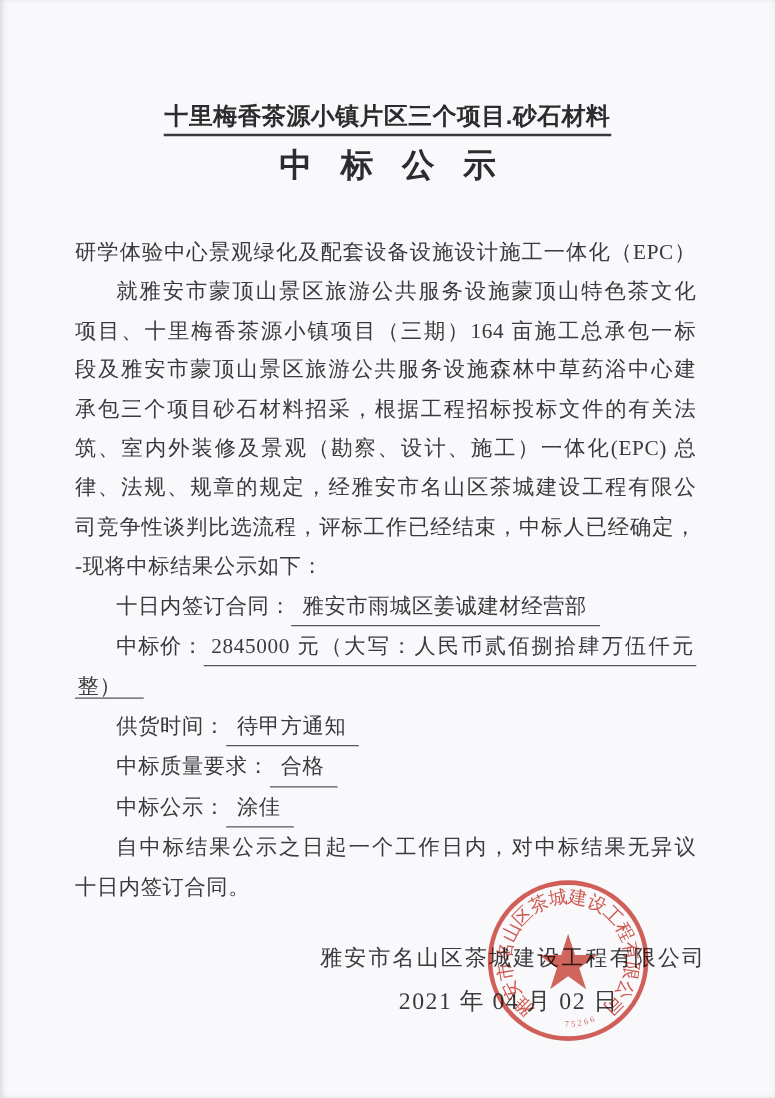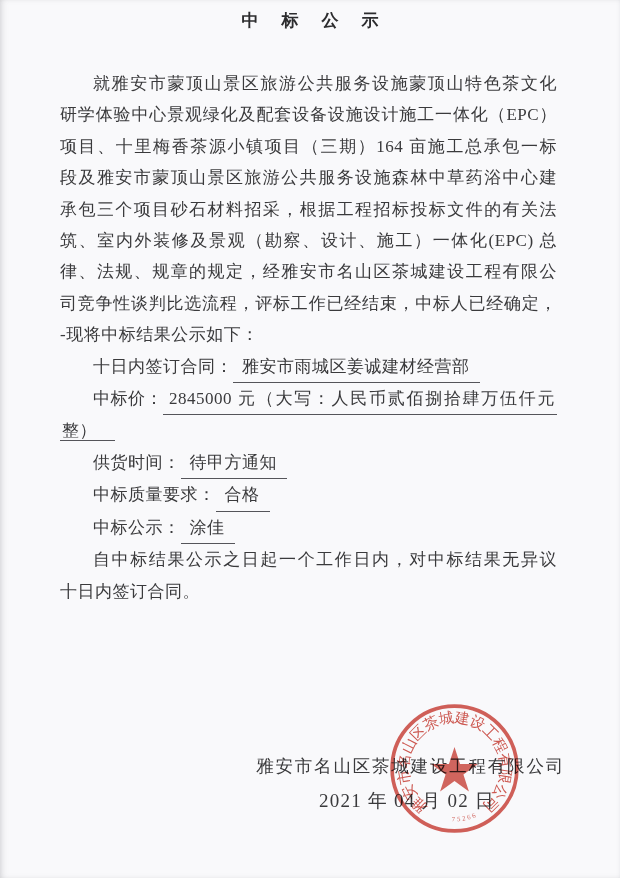--- a/index.html
+++ b/index.html
@@ -25,21 +25,21 @@
   }
   .title .u {
     border-bottom:2px solid #3a3a3c;
     padding:0 1px 3px 1px;
   }
   .heading {
     margin-top:9px;
     text-align:center;
     font-family:"Liberation Sans","DejaVu Sans",sans-serif;
     font-weight:bold;
-    font-size:17px;
+    font-size:26px;
     letter-spacing:23px;
     padding-left:23px; 
     color:#2c2c2e;
   }
   .body {
     margin:36px 63px 0 60px;
     font-size:17px;
     line-height:31.4px;
     letter-spacing:.5px;
   }
@@ -75,26 +75,29 @@
     mix-blend-mode:multiply;
     opacity:.9;
   }
   .stamp text { font-family:"Liberation Serif","DejaVu Serif",serif; }
 </style>
 </head>
 <body>
 
 <div class="page">
 
+  <div class="title">
+    <span class="u">十里梅香茶源小镇片区三个项目.砂石材料</span>
+  </div>
 
   <div class="heading">中标公示</div>
 
   <div class="body">
+    <div class="ln j">研学体验中心景观绿化及配套设备设施设计施工一体化（EPC）</div>
     <div class="ln j ind">就雅安市蒙顶山景区旅游公共服务设施蒙顶山特色茶文化</div>
-    <div class="ln j">研学体验中心景观绿化及配套设备设施设计施工一体化（EPC）</div>
     <div class="ln j">项目、十里梅香茶源小镇项目（三期）164 亩施工总承包一标</div>
     <div class="ln j">段及雅安市蒙顶山景区旅游公共服务设施森林中草药浴中心建</div>
     <div class="ln j">承包三个项目砂石材料招采，根据工程招标投标文件的有关法</div>
     <div class="ln j">筑、室内外装修及景观（勘察、设计、施工）一体化(EPC) 总</div>
     <div class="ln j">律、法规、规章的规定，经雅安市名山区茶城建设工程有限公</div>
     <div class="ln j">司竞争性谈判比选流程，评标工作已经结束，中标人已经确定，</div>
     <div class="ln">-现将中标结果公示如下：</div>
 
     <div class="ln fld">
       <span class="lbl">十日内签订合同：</span>

